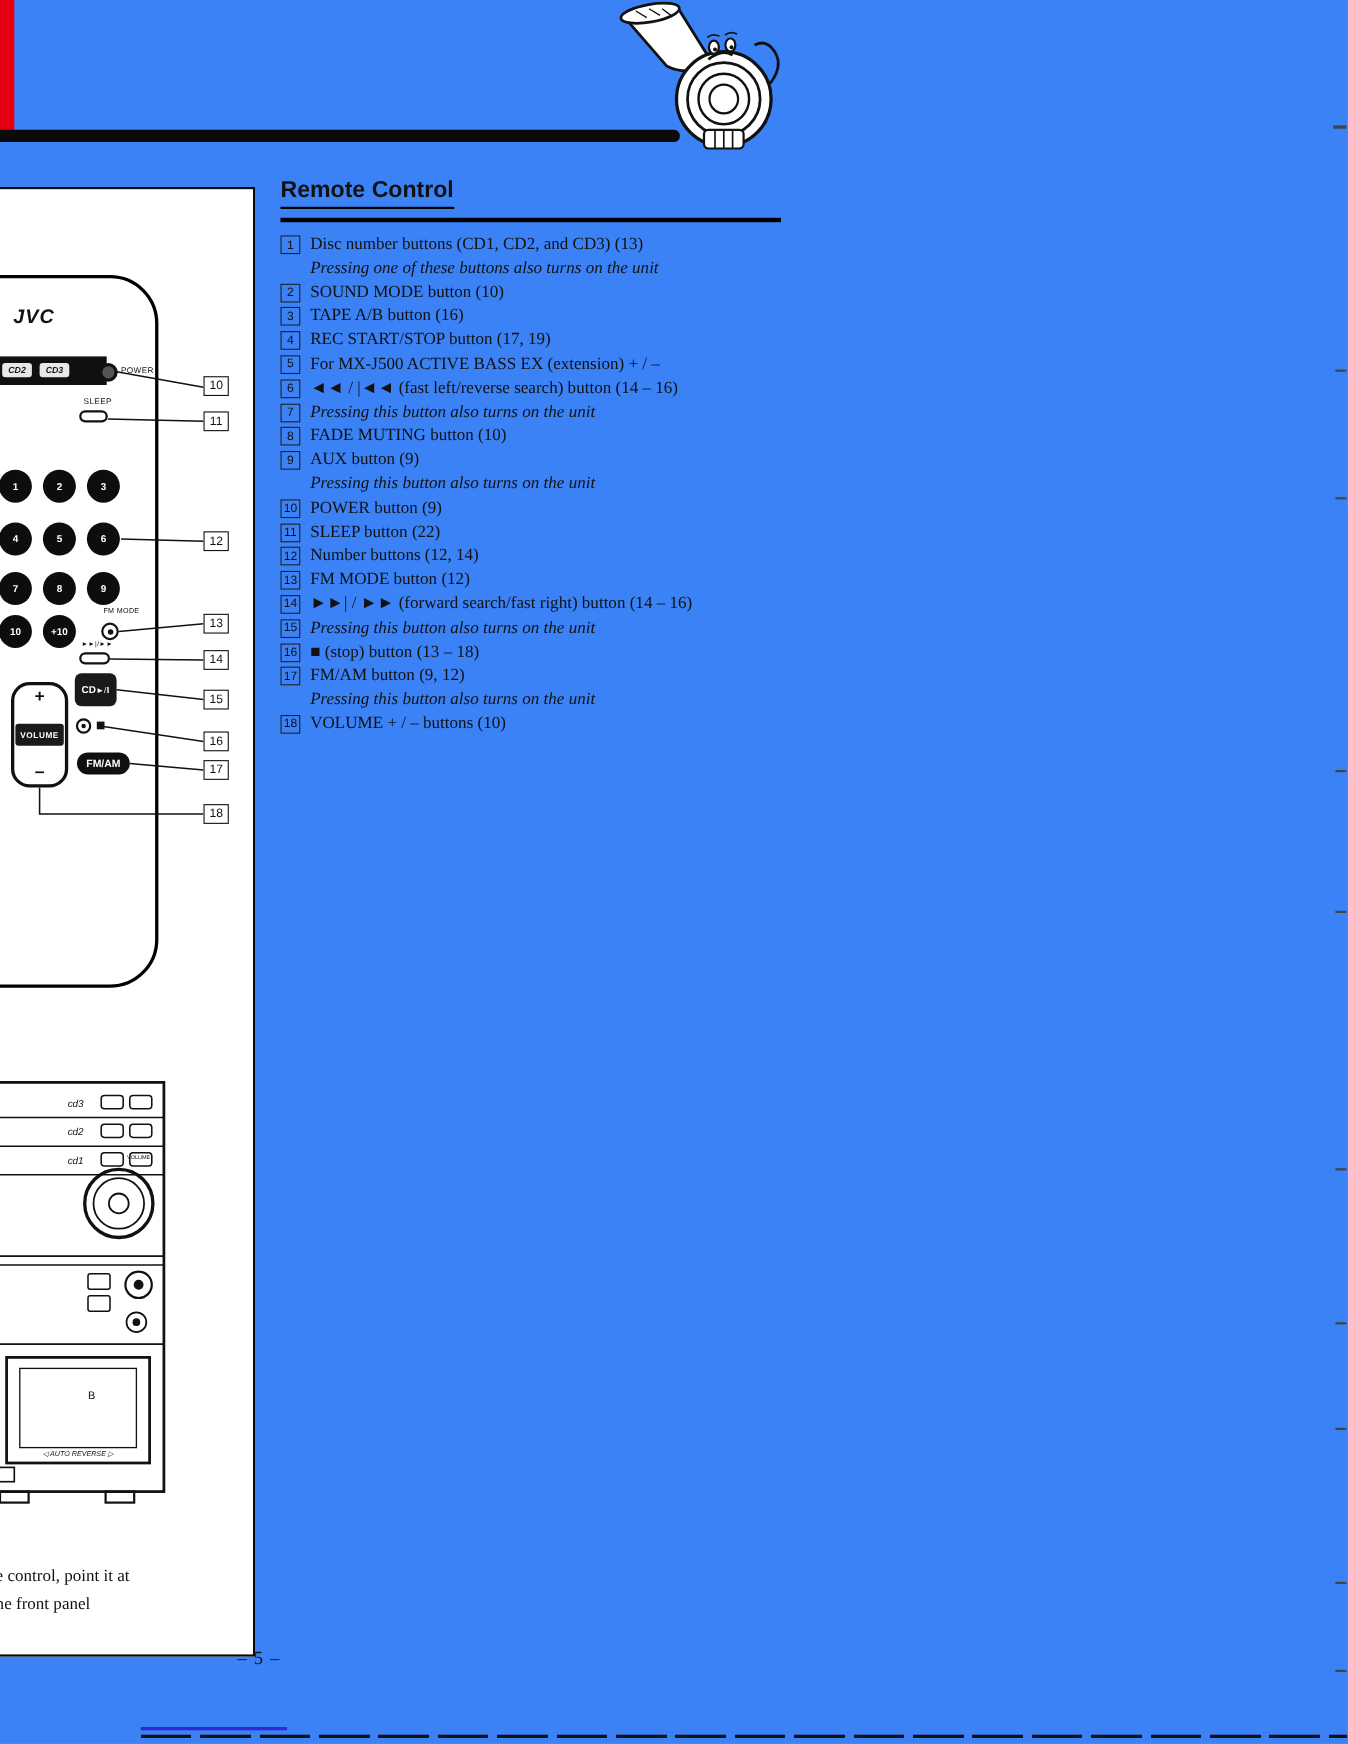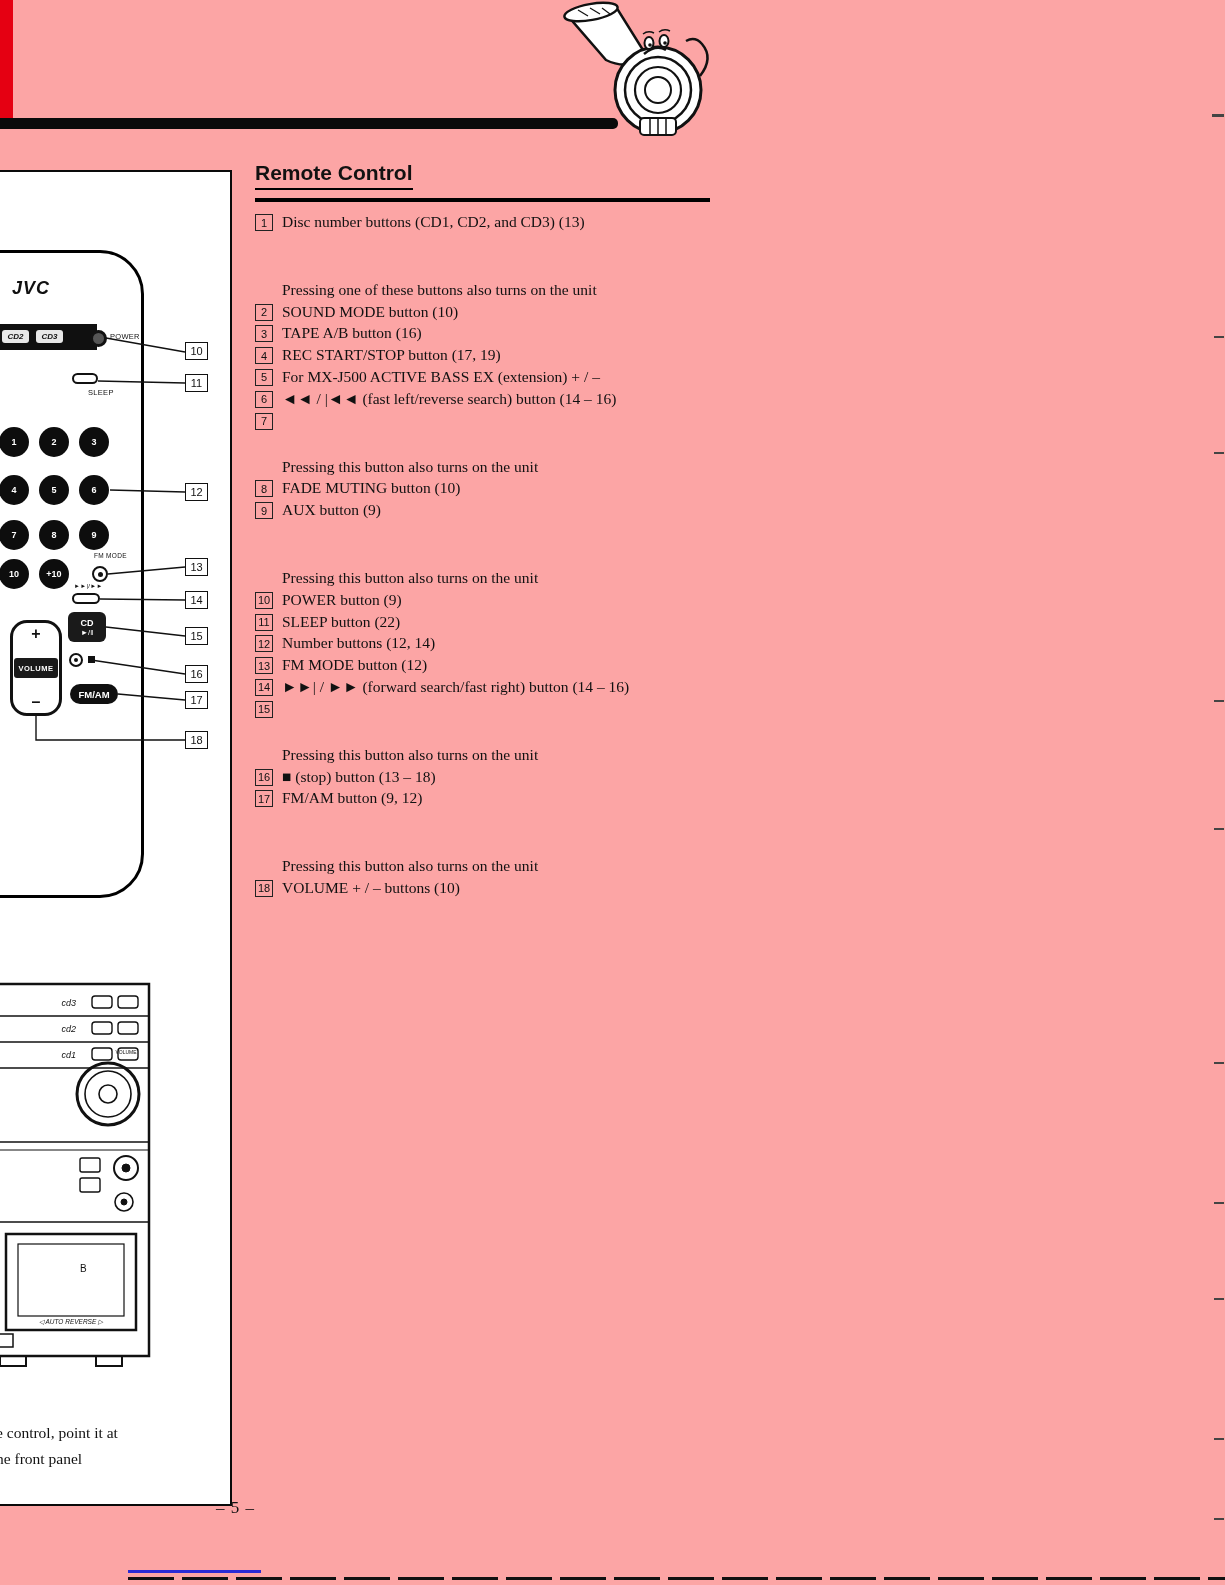--- a/index.html
+++ b/index.html
@@ -1,16 +1,16 @@
 <!DOCTYPE html>
 <html><head>
 <meta charset="utf-8">
 <style>
   html,body{margin:0;padding:0;background:#888;}
-  .page{position:relative;width:1225px;height:1585px;background:#fca5a5;overflow:hidden;
+  .page{position:relative;width:1225px;height:1585px;background:#3b82f6;overflow:hidden;
         font-family:"Liberation Serif",serif;color:#111;}
 
   
   .red-strip{position:absolute;left:0;top:0;width:13px;height:124px;background:#e50012;}
   .edge-mark{position:absolute;background:#444;}
   .bottom-dashes{position:absolute;left:128px;top:1577px;width:1097px;height:3px;
     background:repeating-linear-gradient(90deg,#111 0 46px,transparent 46px 54px);}
   .bottom-blue{position:absolute;left:128px;top:1570px;width:133px;height:3px;background:#2b2bd4;}
 
   .top-bar{position:absolute;left:0;top:118px;width:618px;height:11px;background:#0a0a0a;border-radius:0 5px 5px 0;}
@@ -21,21 +21,21 @@
            font-weight:bold;font-size:21px;border-bottom:2.5px solid #000;padding-bottom:3px;}
   .heading-rule{position:absolute;left:255px;top:198px;width:455px;height:4px;background:#000;}
 
   .list{position:absolute;left:255px;top:211px;width:490px;}
   .li{display:flex;gap:9px;}
   .numbox{flex:0 0 auto;width:16px;height:15px;border:1px solid #222;margin-top:3px;
           font-family:"Liberation Sans",sans-serif;font-size:11px;
           display:flex;align-items:center;justify-content:center;}
   .litext{flex:1;}
   .t{margin:0;font-size:15.5px;line-height:21.8px;}
-  .note{margin-top:46px;}
+  .note{font-style:italic;}
 
   
   .figure-box{position:absolute;left:-14px;top:170px;width:242px;height:1332px;
               border:2.5px solid #0a0a0a;overflow:hidden;background:#fff;}
   .figure-box *{box-sizing:border-box;}
 
   .remote-body{position:absolute;left:-56px;top:78px;width:212px;height:648px;
                border:3px solid #000;border-radius:44px;background:#fff;}
   .jvc-logo{position:absolute;left:24px;top:106px;font-family:"Liberation Sans",sans-serif;
             font-weight:bold;font-style:italic;font-size:18px;letter-spacing:1px;}
@@ -45,21 +45,21 @@
   .power-button{position:absolute;left:102px;top:158px;width:17px;height:17px;border-radius:50%;
                 background:#555;border:3px solid #111;}
   .tiny-label{position:absolute;font-family:"Liberation Sans",sans-serif;font-size:7.5px;letter-spacing:.3px;}
   .oval-btn{position:absolute;border:2px solid #111;border-radius:7px;background:#fff;}
   .digit{position:absolute;width:30px;height:30px;border-radius:50%;background:#0d0d0d;color:#fff;
          font:bold 9px "Liberation Sans",sans-serif;display:flex;align-items:center;justify-content:center;}
   .donut{position:absolute;border:2.5px solid #111;border-radius:50%;background:#fff;
          display:flex;align-items:center;justify-content:center;}
   .donut .dot{width:5px;height:5px;border-radius:50%;background:#111;}
   .cd-play{position:absolute;left:80px;top:440px;width:38px;height:30px;background:#1a1a1a;border-radius:6px;
-           color:#fff;display:flex;flex-direction:column;align-items:center;justify-content:center;
+           color:#fff;display:flex;flex-direction:row;align-items:center;justify-content:center;
            font-family:"Liberation Sans",sans-serif;}
   .cd-play .l1{font-size:9px;font-weight:bold;line-height:10px;}
   .cd-play .l2{font-size:7.5px;line-height:9px;}
   .volume-rocker{position:absolute;left:22px;top:448px;width:52px;height:96px;border:3px solid #111;
                  border-radius:17px;background:#fff;display:flex;flex-direction:column;
                  align-items:center;justify-content:space-between;padding:3px 0;}
   .vol-sign{font-family:"Liberation Sans",sans-serif;font-weight:bold;font-size:16px;line-height:16px;}
   .vol-band{width:44px;height:20px;background:#1a1a1a;color:#fff;border-radius:3px;
             font:bold 7.5px "Liberation Sans",sans-serif;letter-spacing:.5px;
             display:flex;align-items:center;justify-content:center;}
@@ -245,21 +245,21 @@
 
     <div class="remote-body"></div>
     <div class="jvc-logo">JVC</div>
 
     <div class="remote-top-bar"></div>
     <div class="cd-btn" style="left:14px;top:158px;">CD2</div>
     <div class="cd-btn" style="left:48px;top:158px;">CD3</div>
     <div class="power-button"></div>
     <div class="tiny-label" style="left:122px;top:160px;">POWER</div>
 
-    <div class="tiny-label" style="left:100px;top:188px;margin-top:28px;">SLEEP</div>
+    <div class="tiny-label" style="left:88px;top:188px;">SLEEP</div>
     <div class="oval-btn" style="left:84px;top:201px;width:26px;height:11px;"></div>
 
     <div class="digit" style="left:11px;top:255px;">1</div>
     <div class="digit" style="left:51px;top:255px;">2</div>
     <div class="digit" style="left:91px;top:255px;">3</div>
     <div class="digit" style="left:11px;top:303px;">4</div>
     <div class="digit" style="left:51px;top:303px;">5</div>
     <div class="digit" style="left:91px;top:303px;">6</div>
     <div class="digit" style="left:11px;top:348px;">7</div>
     <div class="digit" style="left:51px;top:348px;">8</div>

